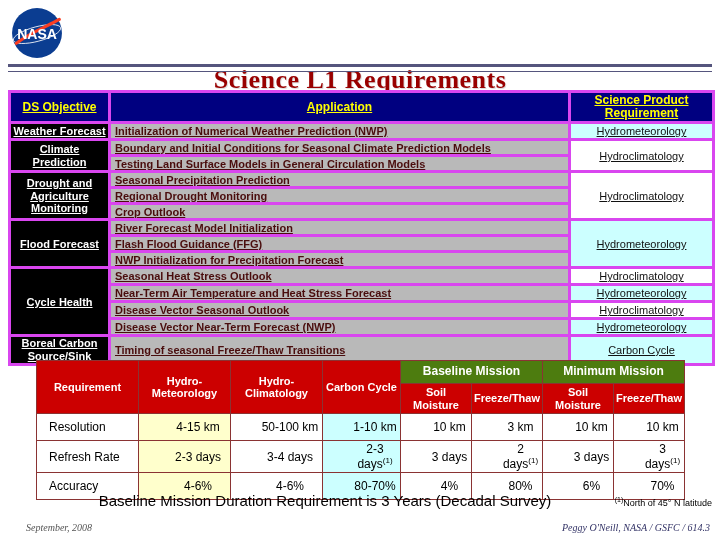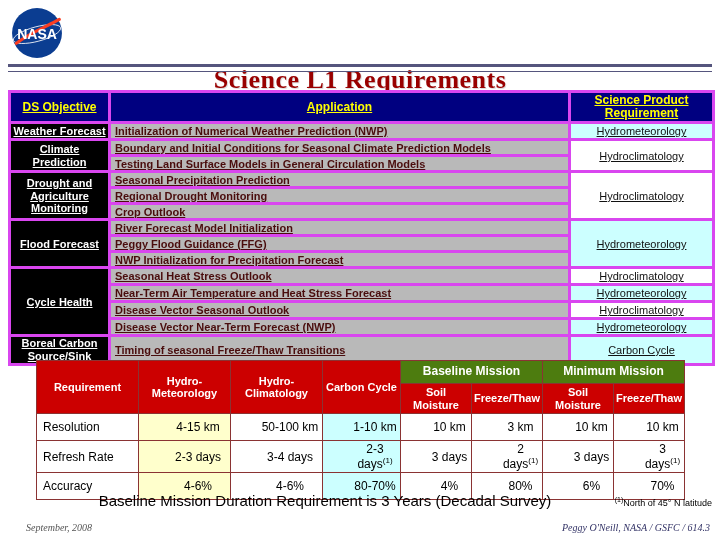--- a/index.html
+++ b/index.html
@@ -54,21 +54,21 @@
   
   .req-table {
     position: absolute; left: 36px; top: 360px; width: 648px;
     border-collapse: collapse; table-layout: fixed;
   }
   .req-table th, .req-table td { border: 1px solid #8a3333; overflow: hidden; }
   .req-table th { font-size: 11px; font-weight: bold; line-height: 1.15; padding: 2px 1px; text-align: center; }
   .req-table th.red { background: #cc0000; color: #ffffff; }
   .req-table th.blue { background: #4d7c0f; color: #ffffff; font-size: 12px; height: 18px; }
   .req-table td { font-size: 12px; text-align: center; height: 24px; background: #ffffff; color: #000000; padding-left: 28px; }
-  .req-table td.lbl { text-align: left; padding-left: 6px; }
+  .req-table td.lbl { text-align: left; padding-left: 12px; }
   .req-table td.ym { background: #ffffcc; }
   .req-table td.cy { background: #ccffff; }
   .req-table sup { font-size: 8px; }
 
   
   .statement {
     position: absolute; left: 30px; top: 492px; width: 590px;
     text-align: center; font-size: 15px; color: #000000;
   }
   .footnote { position: absolute; right: 8px; top: 496px; font-size: 9px; color: #000000; white-space: nowrap; }
@@ -135,21 +135,21 @@
       </tr>
       <tr>
         <td class="app">Crop Outlook</td>
       </tr>
       <tr>
         <td class="obj" rowspan="3">Flood Forecast</td>
         <td class="app">River Forecast Model Initialization</td>
         <td class="prod cyan" rowspan="3">Hydrometeorology</td>
       </tr>
       <tr>
-        <td class="app">Peggy Flood Guidance (FFG)</td>
+        <td class="app">Flash Flood Guidance (FFG)</td>
       </tr>
       <tr>
         <td class="app">NWP Initialization for Precipitation Forecast</td>
       </tr>
       <tr>
         <td class="obj" rowspan="4">Cycle Health</td>
         <td class="app">Seasonal Heat Stress Outlook</td>
         <td class="prod white">Hydroclimatology</td>
       </tr>
       <tr>

